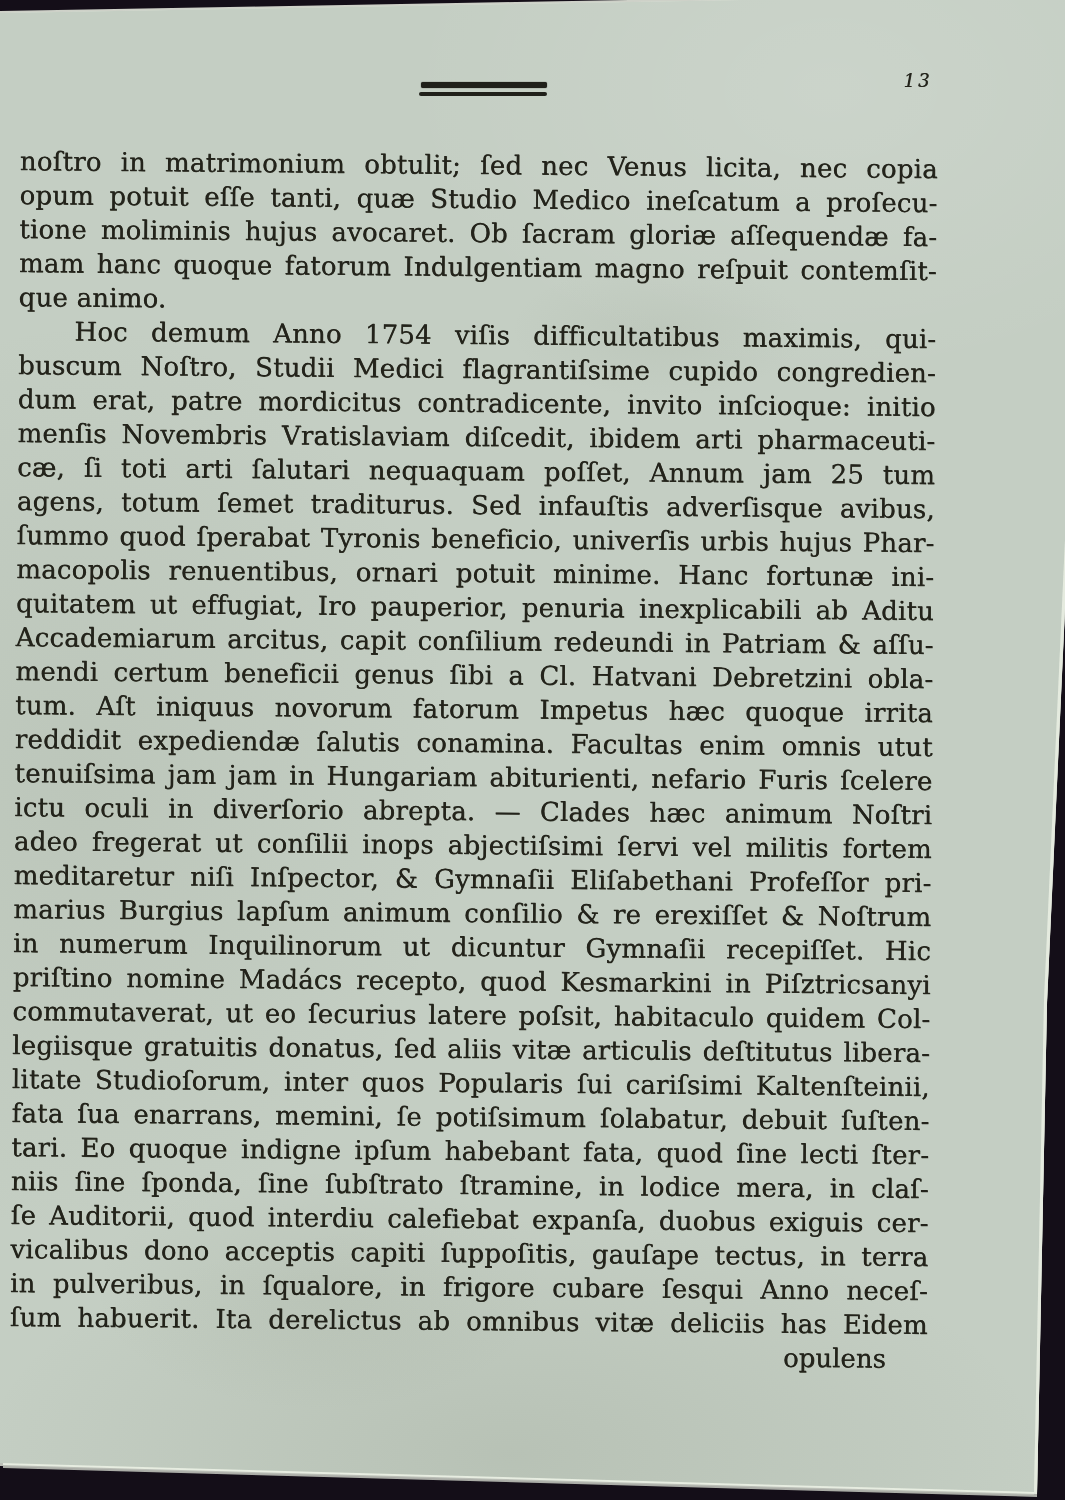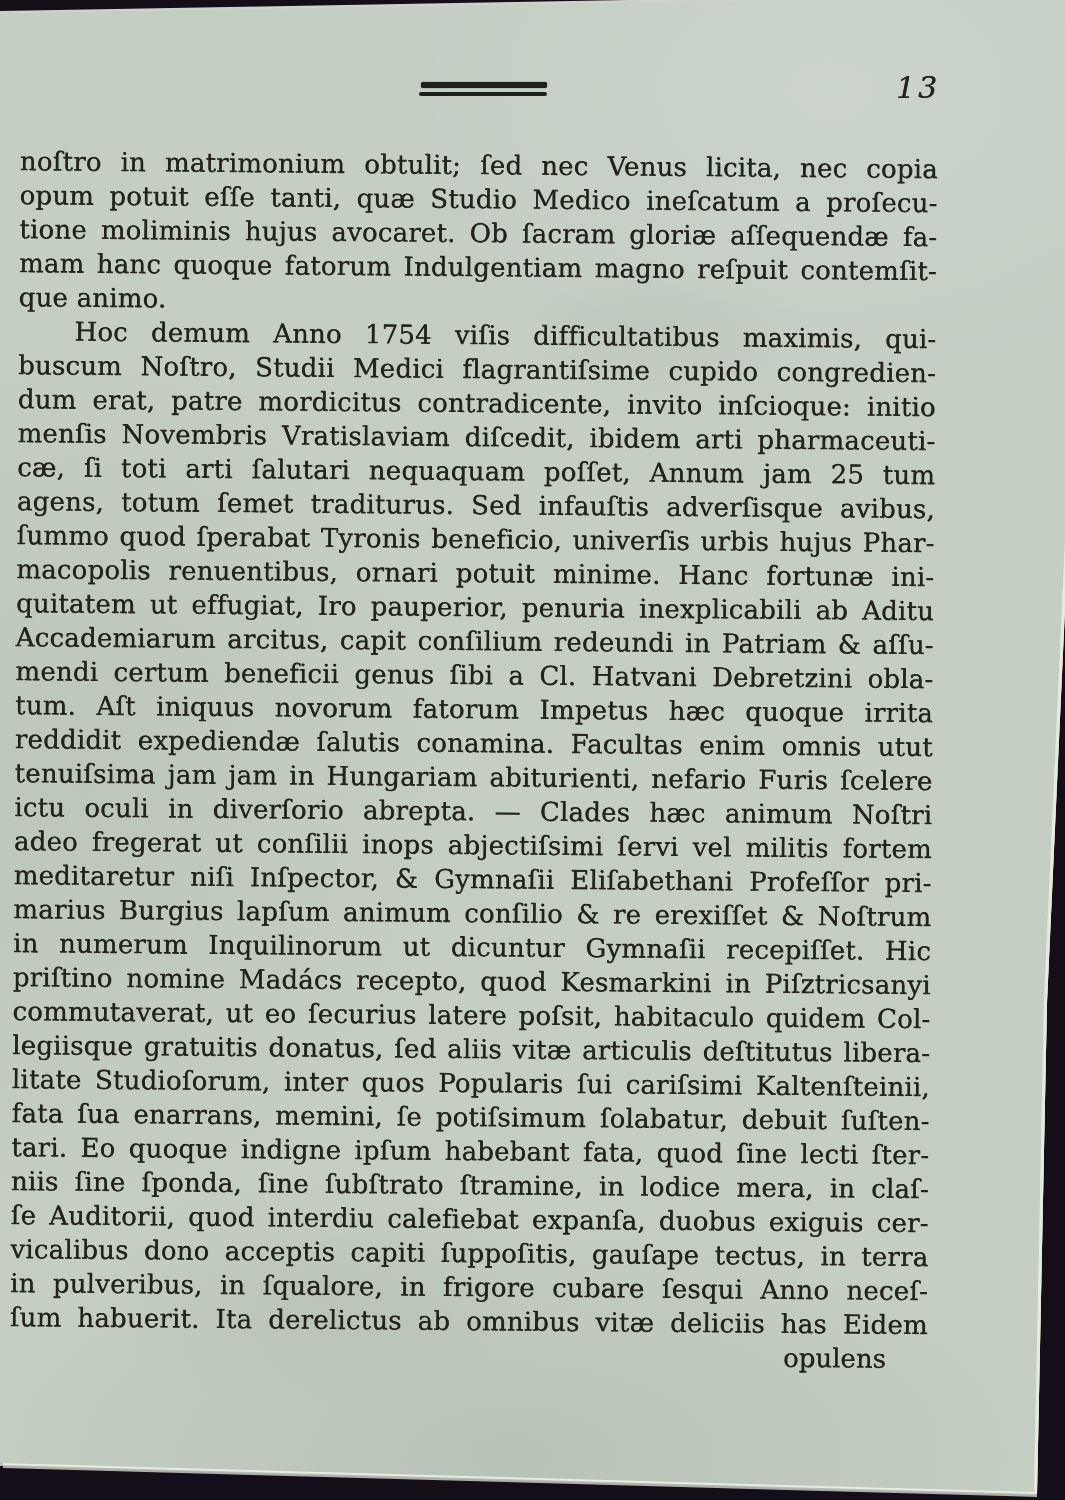--- a/index.html
+++ b/index.html
@@ -29,21 +29,21 @@
                       1044px 1000px, 1034px 1492px, 0px 1463px);
   }
   .ornament-rule{
     position:absolute;left:419px;top:82px;width:128px;
   }
   .rule-line{display:block;background:#20201a;border-radius:2px;}
   .rule-line.top{height:6px;width:126px;margin-left:2px;box-shadow:0 0 1px #20201a;}
   .rule-line.bot{height:4px;width:128px;margin-top:4px;}
   .page-number{
     position:absolute;left:888px;top:70px;width:60px;
-    font-size:30px;font-style:italic;letter-spacing:3px;
+    font-size:18px;font-style:italic;letter-spacing:3px;
     color:#23231b;text-align:center;
     text-shadow:0.4px 0.4px 0.6px rgba(28,28,18,.8);
   }
   .text-block{
     position:absolute;left:20px;top:144px;width:918px;
     transform:rotate(0.5deg);transform-origin:0 0;
     color:#23231b;
     font-size:26px;
     letter-spacing:0.2px;
     text-shadow:0.35px 0.35px 0.55px rgba(28,28,16,.85);

